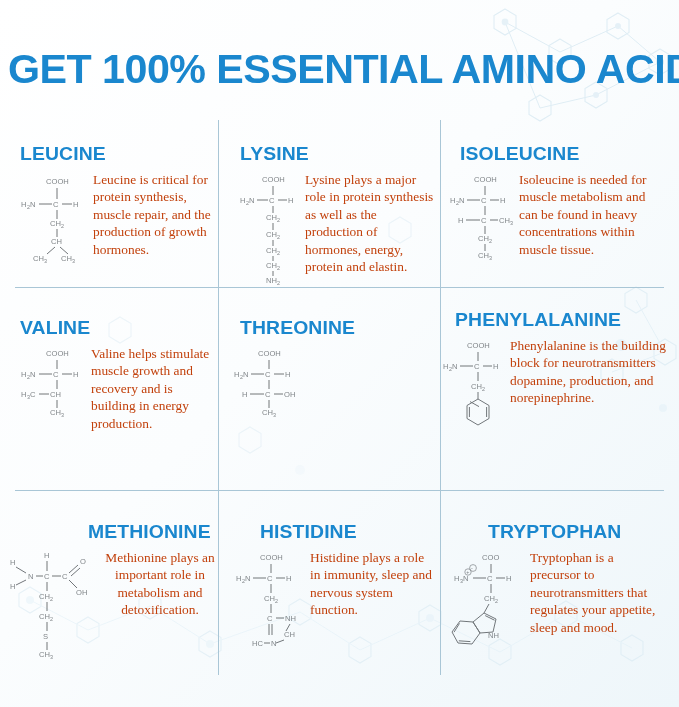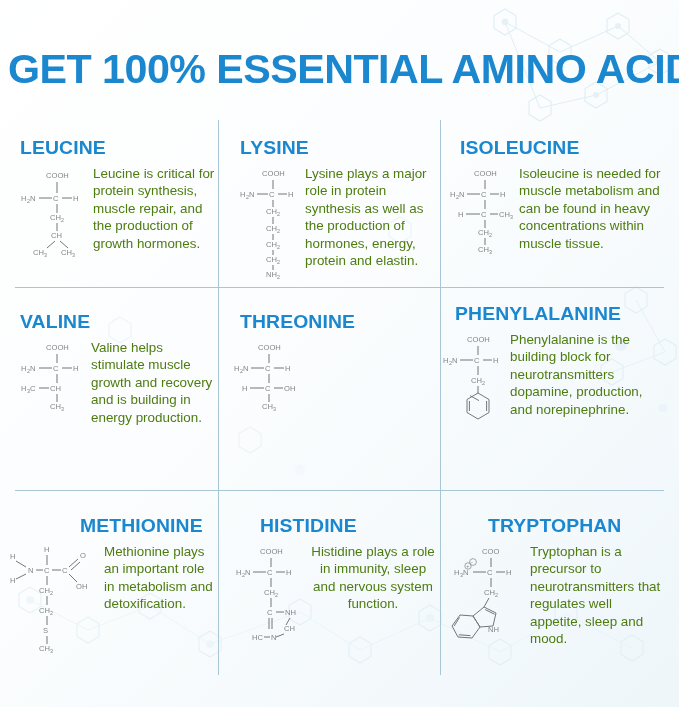--- a/index.html
+++ b/index.html
@@ -22,33 +22,33 @@
     font-family:"Liberation Sans Narrow","Liberation Sans",sans-serif;
     transform:scaleX(1.03);transform-origin:left center;
     white-space:nowrap;
   }
 
   
   .grid{position:absolute;left:0;top:120px;width:679px;height:560px;}
   .vline{position:absolute;width:1px;background:#a9c6d6;}
   .hline{position:absolute;height:1px;background:#a9c6d6;}
 
-  .cell{position:absolute;box-sizing:border-box;}
+  .cell{position:absolute;box-sizing:border-box;margin-top:6px;}
   .cell-head{
     color:#1a87ce;font-weight:bold;
     font-family:"Liberation Sans Narrow","Liberation Sans",sans-serif;
     font-size:19px;line-height:20px;letter-spacing:0.1px;
     white-space:nowrap;
     transform:scaleX(1.02);transform-origin:left center;
   }
   .cell-body{display:flex;align-items:flex-start;margin-top:7px;}
   .struct{flex:0 0 auto;opacity:.85;}
   .desc{
-    color:#4d7c0f;font-size:13.4px;line-height:17.4px;
-    font-family:Liberation Sans, sans-serif;
+    color:#c2410c;font-size:13.4px;line-height:17.4px;
+    font-family:Liberation Serif, serif;
     margin-left:3px;
   }
   svg{display:block;overflow:visible;}
   .bond{stroke:#5a5f63;stroke-width:1;fill:none;}
   .ring{stroke:#5a5f63;stroke-width:1;fill:none;}
   .atom{font-family:"Liberation Sans",sans-serif;font-size:7.6px;fill:#6a6f73;}
   .atom.sm{font-size:5.4px;}
 </style>
 </head>
 <body>
@@ -312,21 +312,21 @@
             <polygon class="ring" points="23,62 34,68.5 34,81.5 23,88 12,81.5 12,68.5"></polygon>
             <line class="bond" x1="31.6" y1="70" x2="31.6" y2="80"></line>
             <line class="bond" x1="14.4" y1="70" x2="14.4" y2="80"></line>
             <line class="bond" x1="15" y1="64.6" x2="24" y2="69.6"></line>
           </svg>
         </div>
         <div class="desc">Phenylalanine is the building block for neurotransmitters dopamine, production, and norepinephrine.</div>
       </div>
     </div>
 
-    <div class="cell" style="left:20px;top:396px;width:196px;">
+    <div class="cell" style="left:20px;top:396px;width:196px;text-align:center;">
       <div class="cell-head" style="margin-left:60px;">METHIONINE</div>
       <div class="cell-body">
         <div class="struct">
           <svg width="76" height="108" viewBox="0 0 76 108">
             <text class="atom" x="24" y="9">H</text>
             <line class="bond" x1="27" y1="12" x2="27" y2="22"></line>
             <text class="atom" x="-10" y="16">H</text>
             <line class="bond" x1="-4" y1="18" x2="6" y2="24"></line>
             <text class="atom" x="-10" y="40">H</text>
             <line class="bond" x1="-4" y1="36" x2="6" y2="31"></line>
@@ -381,21 +381,21 @@
             <line class="bond" x1="29" y1="75" x2="29" y2="86"></line>
             <line class="bond" x1="32" y1="75" x2="32" y2="86"></line>
             <line class="bond" x1="50" y1="75" x2="46" y2="82"></line>
             <text class="atom" x="44" y="88">CH</text>
             <line class="bond" x1="44" y1="91" x2="36" y2="94"></line>
             <text class="atom" x="12" y="97">HC</text>
             <line class="bond" x1="24" y1="94" x2="30" y2="94"></line>
             <text class="atom" x="31" y="97">N</text>
           </svg>
         </div>
-        <div class="desc" style="margin-left:8px;text-align:center;">Histidine plays a role in immunity, sleep and nervous system function.</div>
+        <div class="desc" style="margin-left:8px;">Histidine plays a role in immunity, sleep and nervous system function.</div>
       </div>
     </div>
 
     <div class="cell" style="left:460px;top:396px;width:205px;">
       <div class="cell-head" style="margin-left:28px;">TRYPTOPHAN</div>
       <div class="cell-body">
         <div class="struct">
           <svg width="62" height="100" viewBox="0 0 62 100">
             <text class="atom" x="22" y="11">COO</text>
             <circle cx="13" cy="19" r="3.4" fill="none" stroke="#6a6f73" stroke-width="0.7"></circle>
@@ -415,18 +415,18 @@
               <text class="atom sm" x="35" y="54">2</text>
             <line class="bond" x1="29" y1="55" x2="24" y2="64"></line>
             <polygon class="ring" points="24,64 36,70 33,83 20,84 13,73"></polygon>
             <line class="bond" x1="25.2" y1="66.6" x2="34.5" y2="71.2"></line>
             <text class="atom" x="28" y="89">NH</text>
             <polygon class="ring" points="13,73 20,84 12,95 -2,94 -8,83 0,72"></polygon>
             <line class="bond" x1="-0.5" y1="74.4" x2="-6" y2="83.2"></line>
             <line class="bond" x1="-1.2" y1="91.8" x2="10.4" y2="92.6"></line>
           </svg>
         </div>
-        <div class="desc" style="margin-left:8px;">Tryptophan is a precursor to neurotransmitters that regulates well appetite, sleep and mood.</div>
+        <div class="desc" style="margin-left:8px;">Tryptophan is a precursor to neurotransmitters that regulates your appetite, sleep and mood.</div>
       </div>
     </div>
 
   </div>
 </div>
 
 </body></html>

